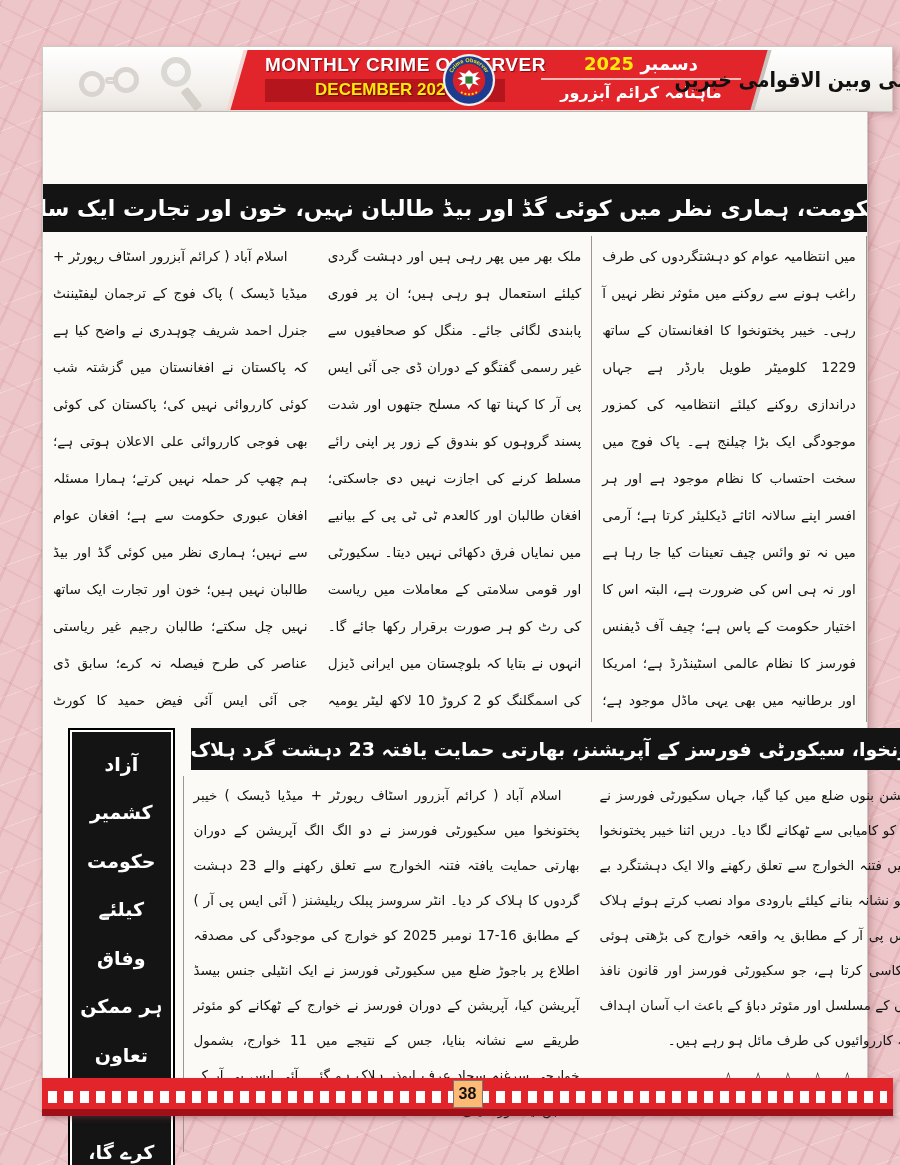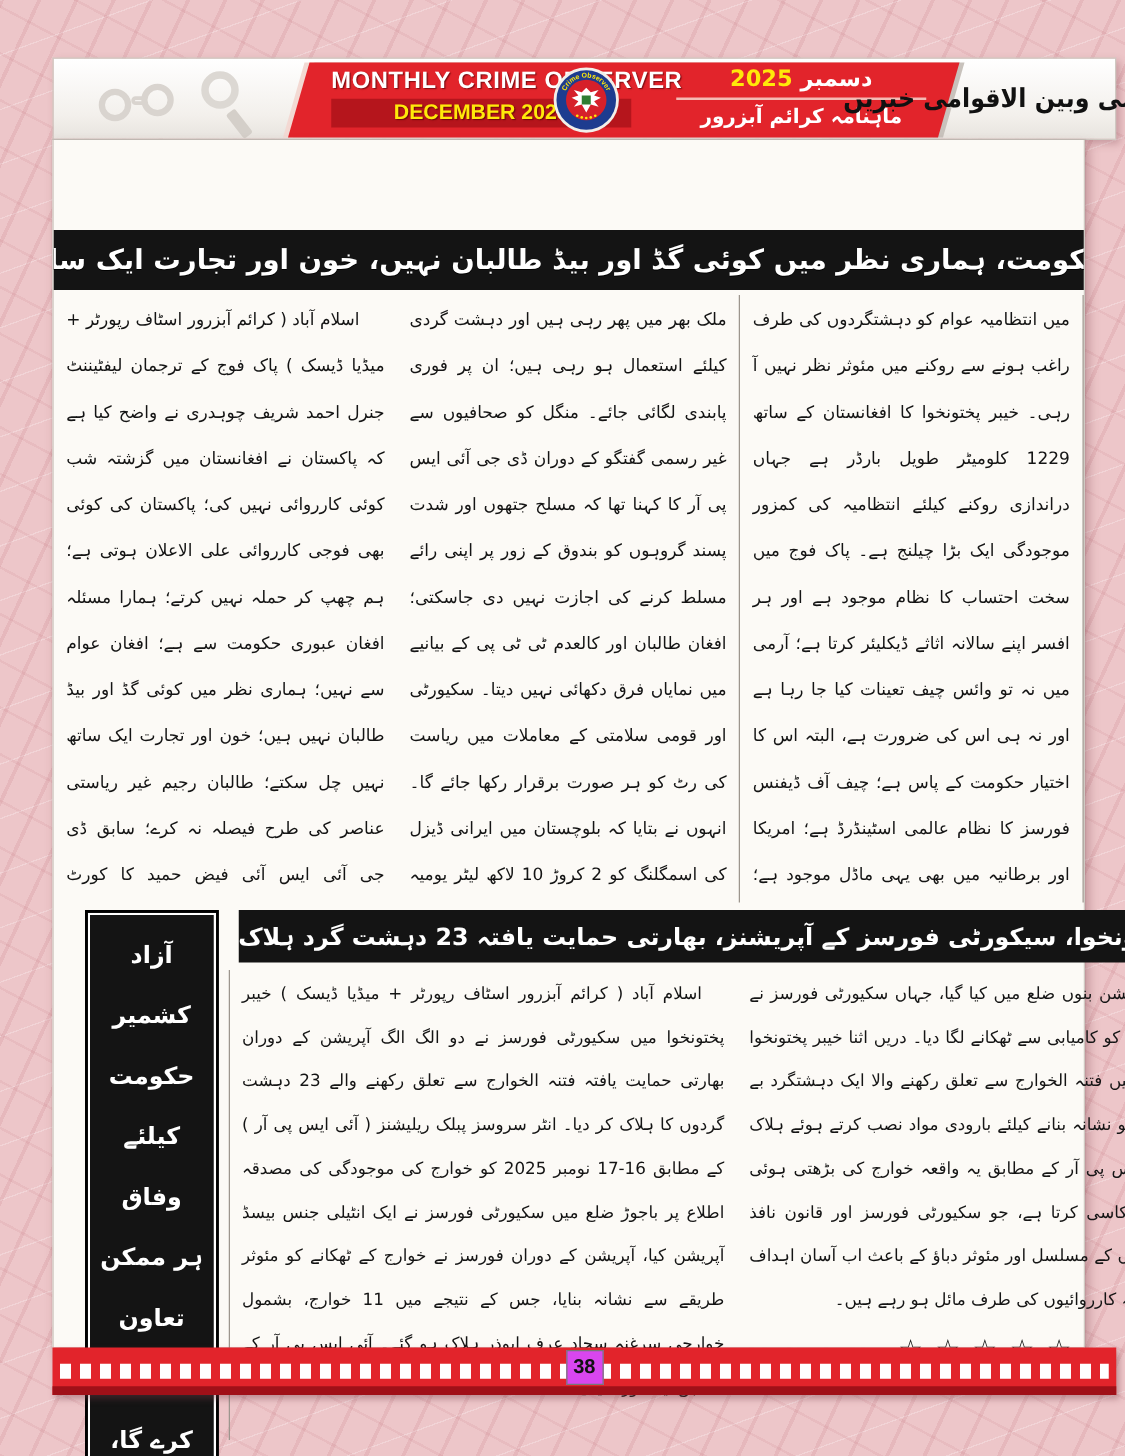--- a/index.html
+++ b/index.html
@@ -114,21 +114,21 @@
   .footer-band{
     position:absolute; left:42px; top:1078px; width:851px; height:38px;
     background:#e2242b; border-bottom:7px solid #a01018; box-shadow:2px 3px 5px rgba(120,60,70,.4);
   }
   .footer-dashes{
     position:absolute; left:6px; right:6px; top:13px; height:12px;
     background:repeating-linear-gradient(90deg,#fff 0 9px, transparent 9px 16px);
   }
   .page-num{
     position:absolute; left:50%; top:2px; transform:translateX(-50%);
-    width:30px; height:28px; background:#d946ef; border:1px solid #777;
+    width:30px; height:28px; background:#fdba74; border:1px solid #777;
     display:flex; align-items:center; justify-content:center;
     font-size:16px; font-weight:bold; color:#111; font-family:"Liberation Sans",sans-serif;
   }
 </style>
 </head>
 <body>
 
 <div class="header-band">
   <div class="hdr-icons">
     <span class="cuff c1"></span>

